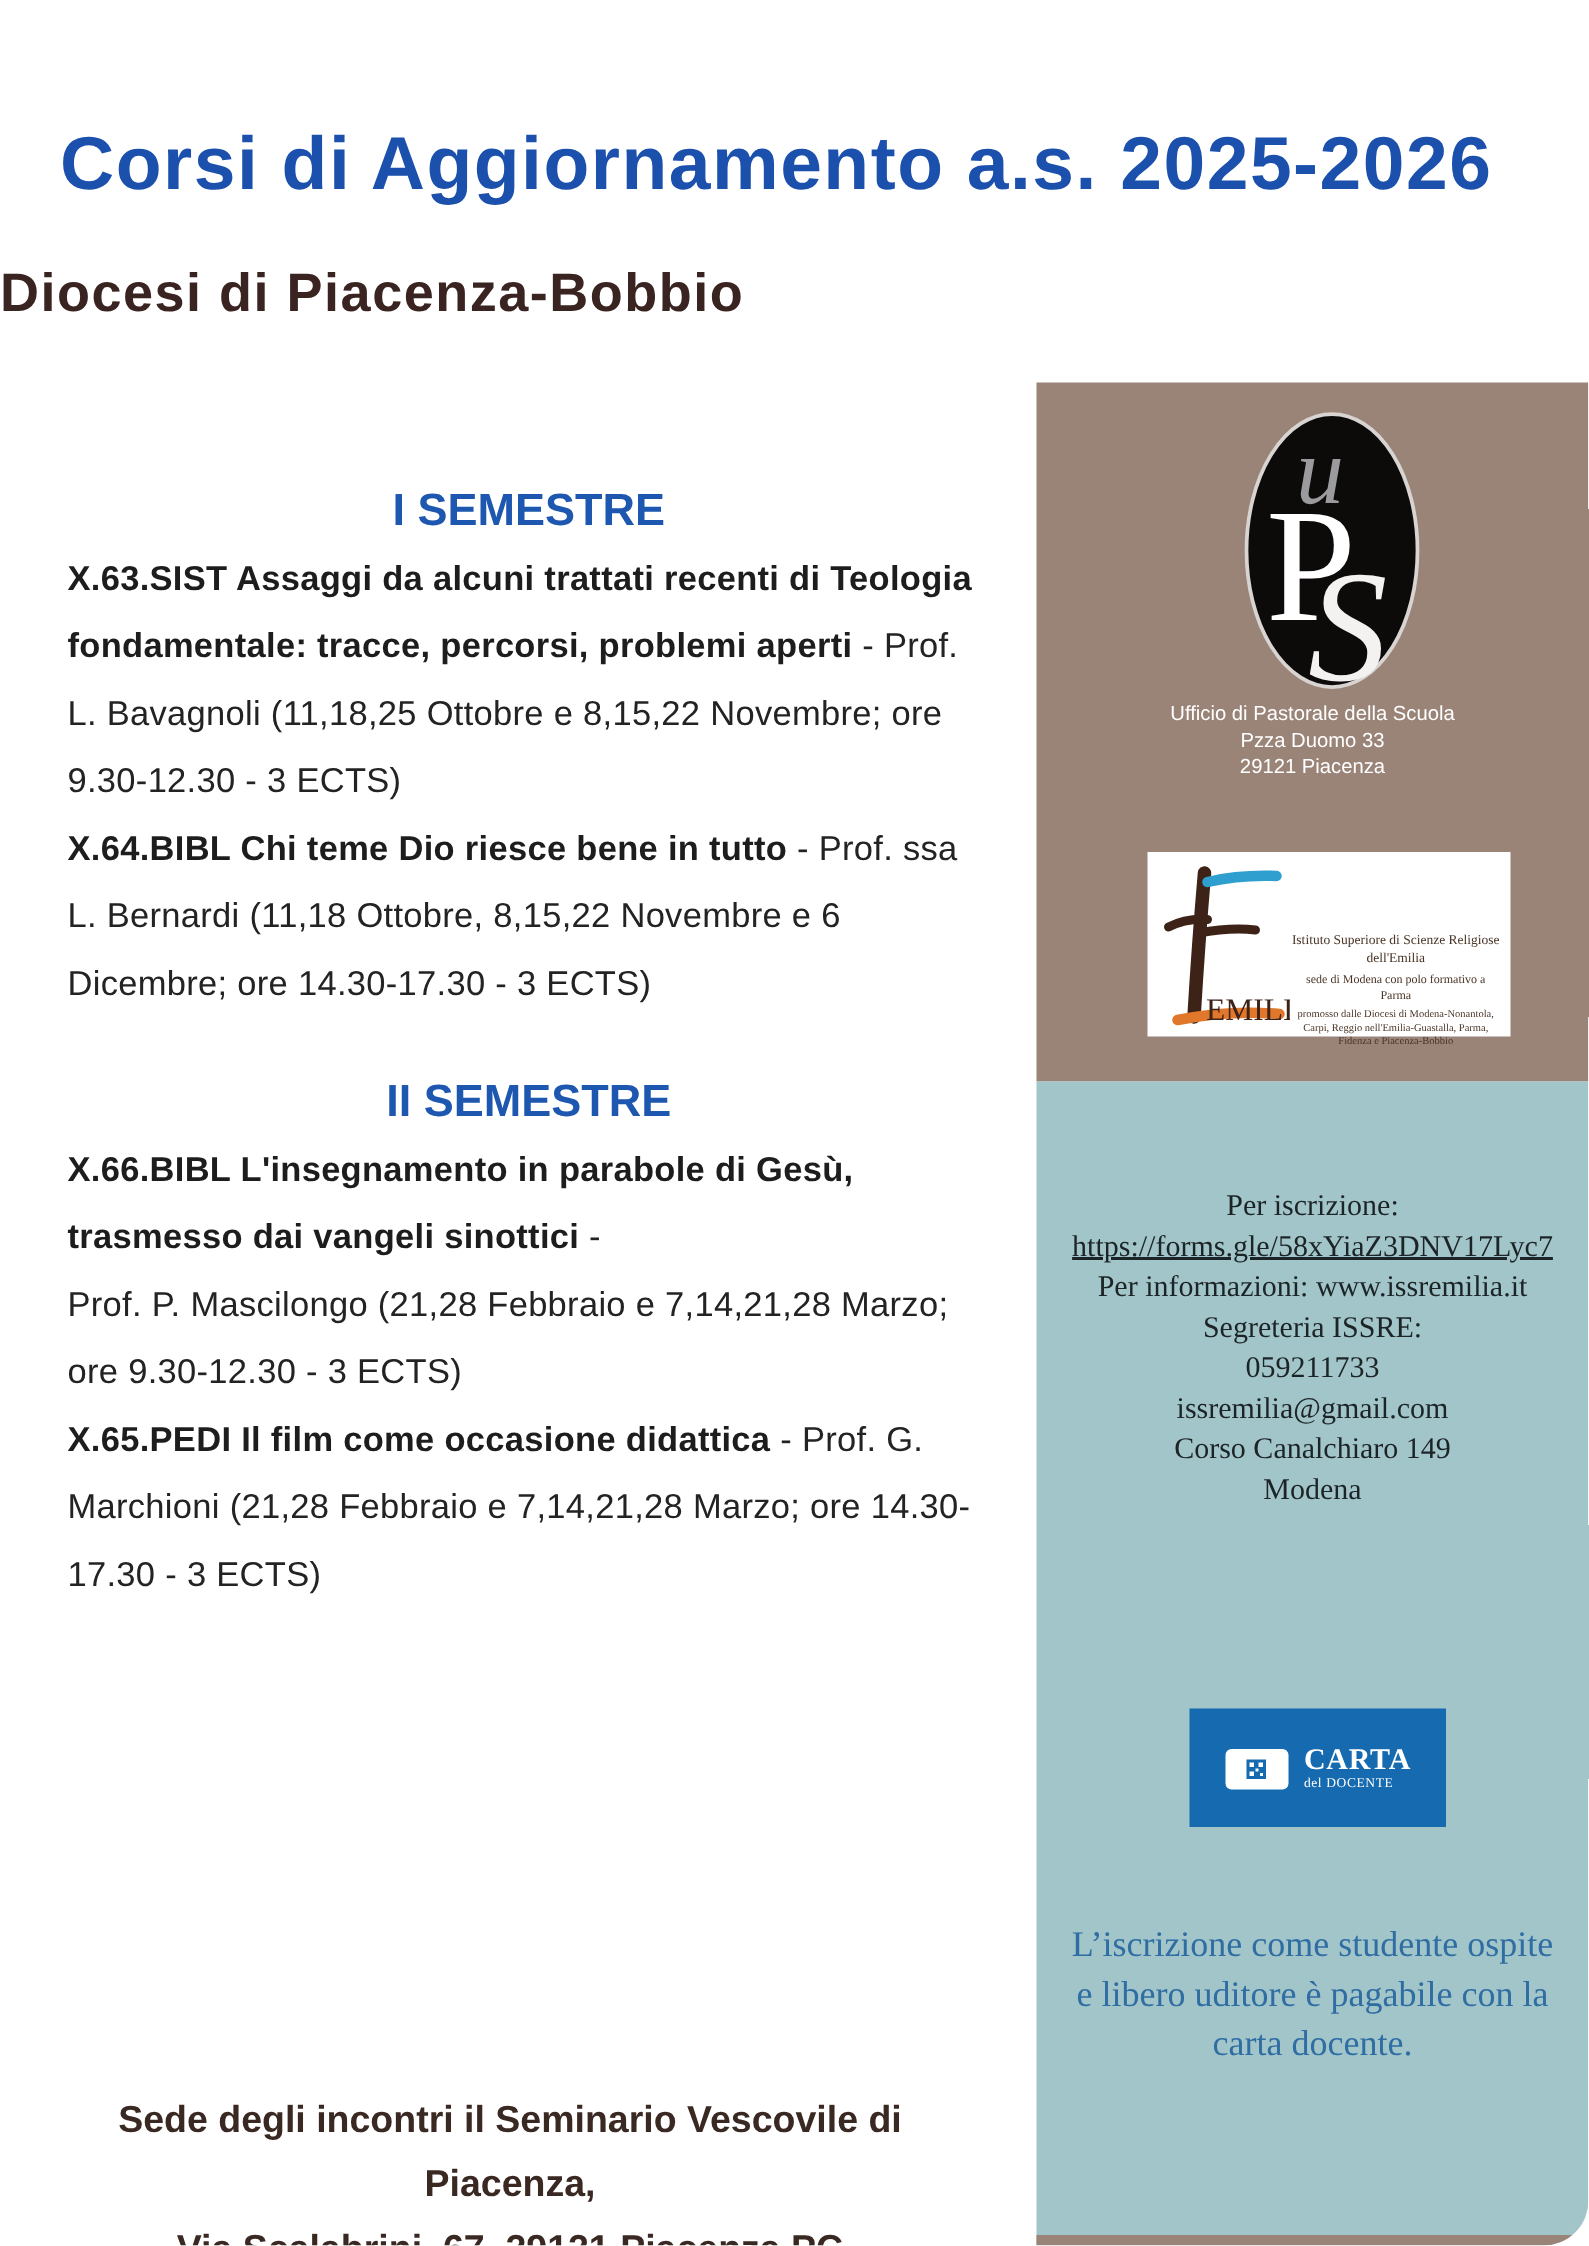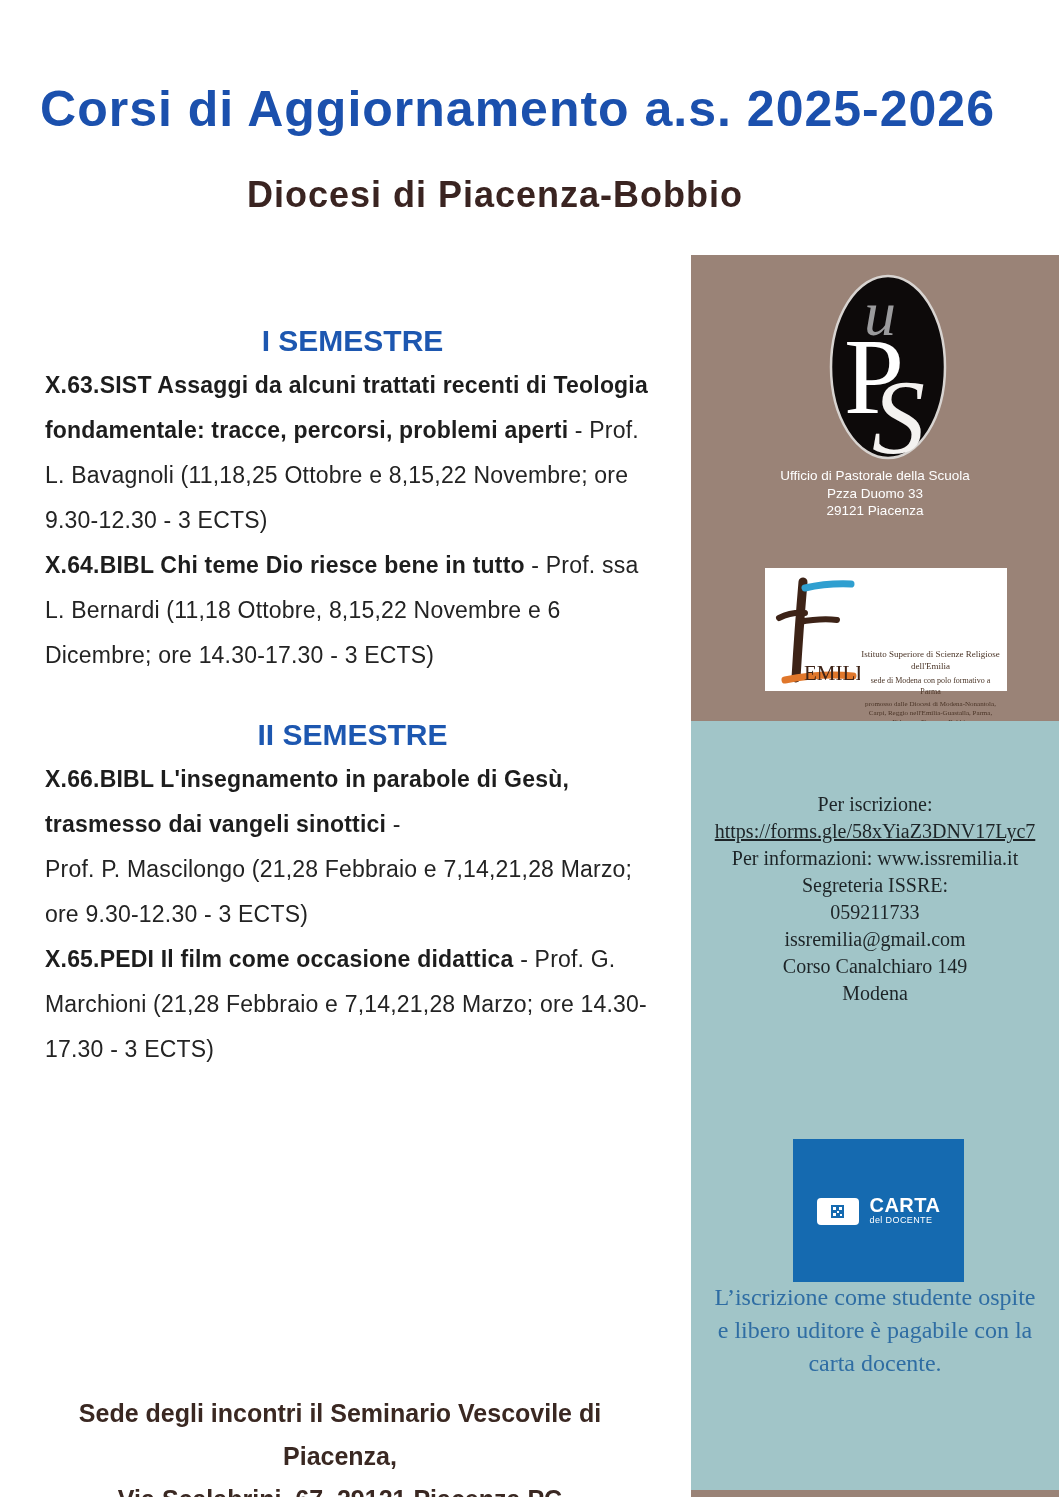--- a/index.html
+++ b/index.html
@@ -1,22 +1,22 @@
 <!DOCTYPE html>
 <html><head>
 <meta charset="utf-8">
 <style>
   html,body{margin:0;padding:0;background:#ffffff;}
   .page{position:relative;width:1059px;height:1497px;background:#ffffff;overflow:hidden;
-        font-family:"Liberation Sans",sans-serif;}
+        font-family:"Liberation Sans",sans-serif;border-radius:30px;}
 
   
   .title{position:absolute;left:0;top:80px;width:1035px;text-align:center;
          font-size:50px;font-weight:700;letter-spacing:1px;color:#1b50ad;}
-  .subtitle{position:absolute;left:0;top:174px;width:990px;text-align:center;
+  .subtitle{position:absolute;left:0;top:174px;width:990px;
          font-size:36px;font-weight:700;letter-spacing:1px;color:#3a2421;}
 
   
   .left-col{position:absolute;left:45px;top:318px;width:615px;color:#232323;}
   .sem-heading{font-size:30px;font-weight:700;color:#1d57b0;line-height:45px;margin:0;text-align:center;}
   .sem2{margin-top:34px;}
   .course{margin:0;font-size:23px;line-height:45px;letter-spacing:0.2px;}
   .course .b{font-weight:700;color:#1d1d1d;}
 
   .footer-left{position:absolute;left:25px;top:1392px;width:630px;text-align:center;
@@ -24,32 +24,32 @@
 
   
   .sidebar{position:absolute;left:691px;top:255px;width:368px;height:1242px;}
   .brown{position:absolute;left:0;top:0;width:368px;height:466px;background:#9a8377;}
   .ups-logo{position:absolute;left:137px;top:18px;width:120px;height:188px;}
   .ups-address{position:absolute;left:0;top:212px;width:368px;text-align:center;
          font-size:13.5px;line-height:17.5px;color:#ffffff;}
   .issr-box{position:absolute;left:74px;top:313px;width:242px;height:123px;background:#ffffff;
          display:flex;align-items:stretch;}
   .issr-letter{width:95px;height:123px;flex:none;}
-  .issr-text{flex:1;padding:80px 6px 0 0;text-align:center;color:#4a3426;
+  .issr-text{flex:1;padding:52px 6px 0 0;text-align:center;color:#4a3426;
          font-family:"Liberation Serif",serif;}
   .issr-l1{font-size:9px;line-height:12px;}
   .issr-l2{font-size:8px;line-height:11px;margin-top:3px;}
   .issr-l3{font-size:7px;line-height:9px;margin-top:3px;}
 
   .teal{position:absolute;left:0;top:466px;width:368px;height:776px;background:#a1c5c8;}
   .contact{position:absolute;left:0;top:70px;width:368px;text-align:center;
          font-family:"Liberation Serif",serif;font-size:20px;line-height:27px;color:#1d2427;}
   .contact a{color:#1d2427;text-decoration:underline;}
-  .carta-box{position:absolute;left:102px;top:418px;width:171px;height:143px;background:#156ab0;
-         display:flex;align-items:center;justify-content:center;}
+  .carta-box{position:absolute;left:102px;top:418px;width:171px;height:79px;background:#156ab0;
+         display:flex;align-items:center;justify-content:center;font-family:Liberation Serif, serif;}
   .carta-inner{display:flex;align-items:center;gap:7px;}
   .carta-words{color:#ffffff;text-align:left;}
   .carta-l1{font-size:20px;font-weight:700;letter-spacing:0.5px;line-height:20px;}
   .carta-l2{font-size:9px;font-weight:400;letter-spacing:0.4px;line-height:11px;}
   .note{position:absolute;left:19px;top:560px;width:330px;text-align:center;
          font-family:"Liberation Serif",serif;font-size:24px;line-height:33px;color:#2f6da3;}
   .bottom-strip{position:absolute;left:0;bottom:0;width:368px;height:7px;background:#9a8377;}
 </style>
 </head>
 <body>

